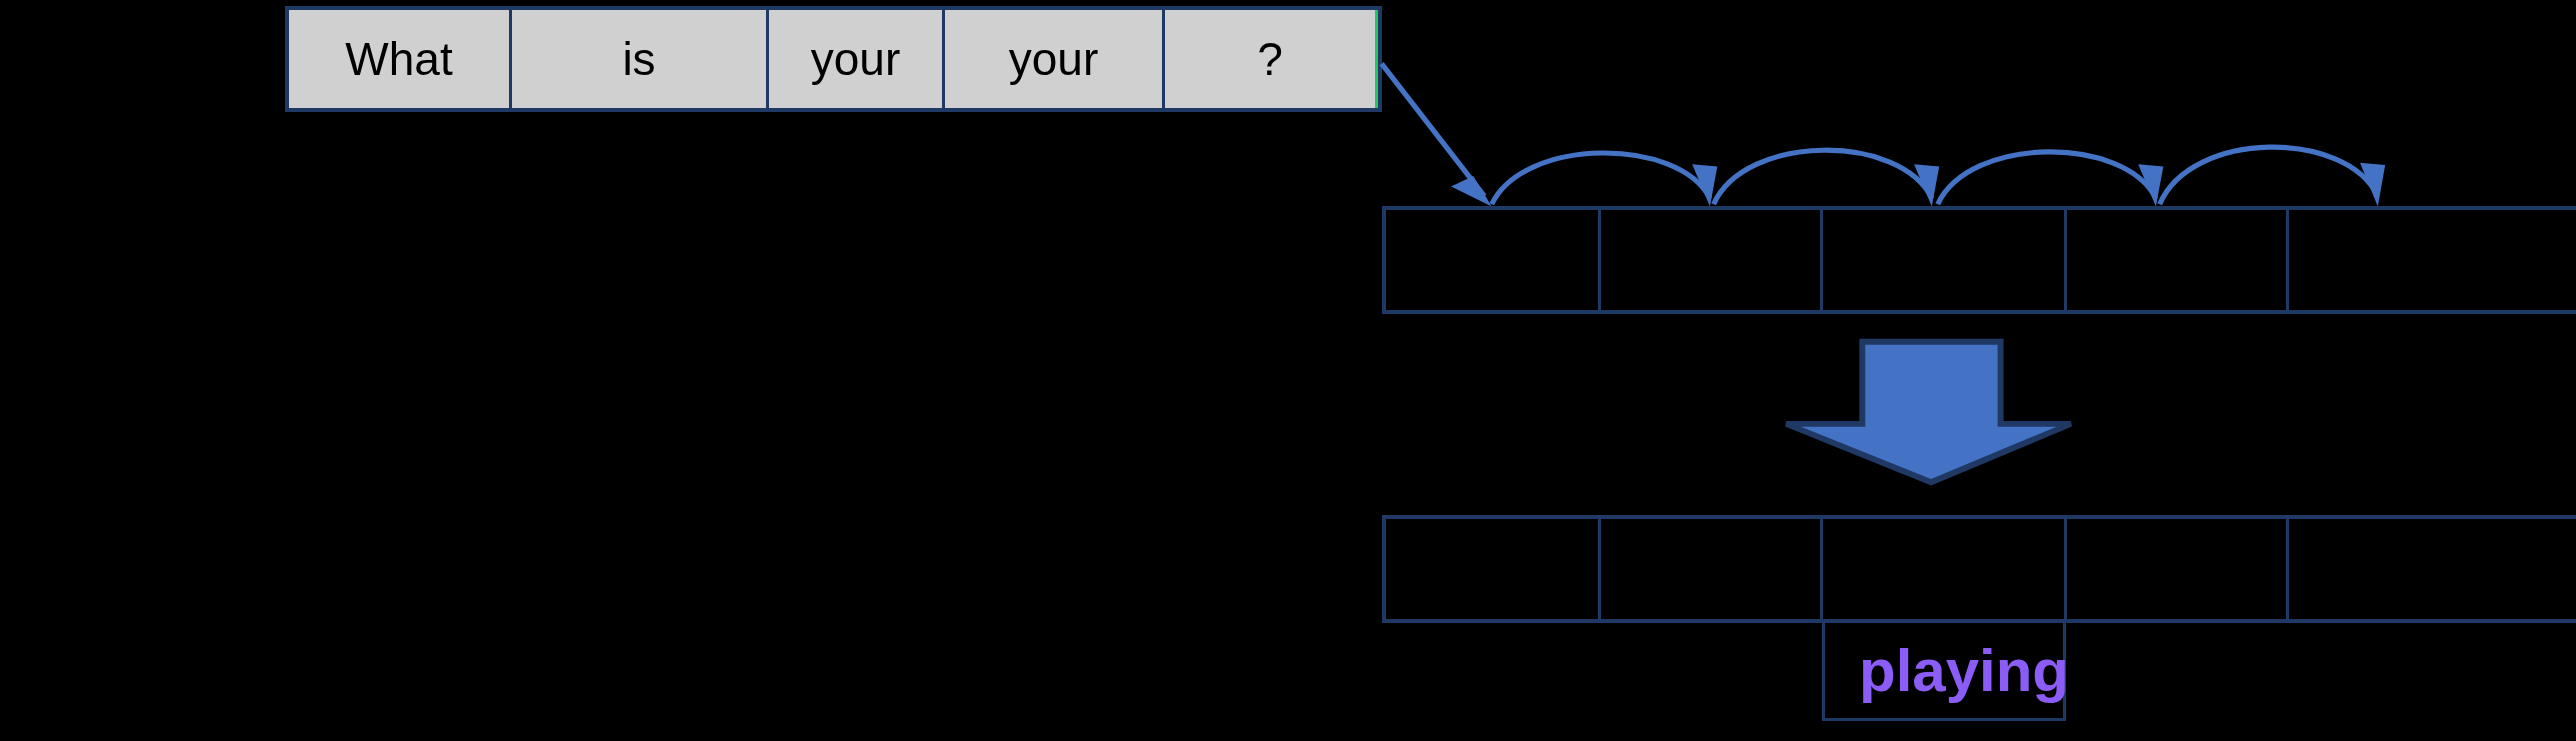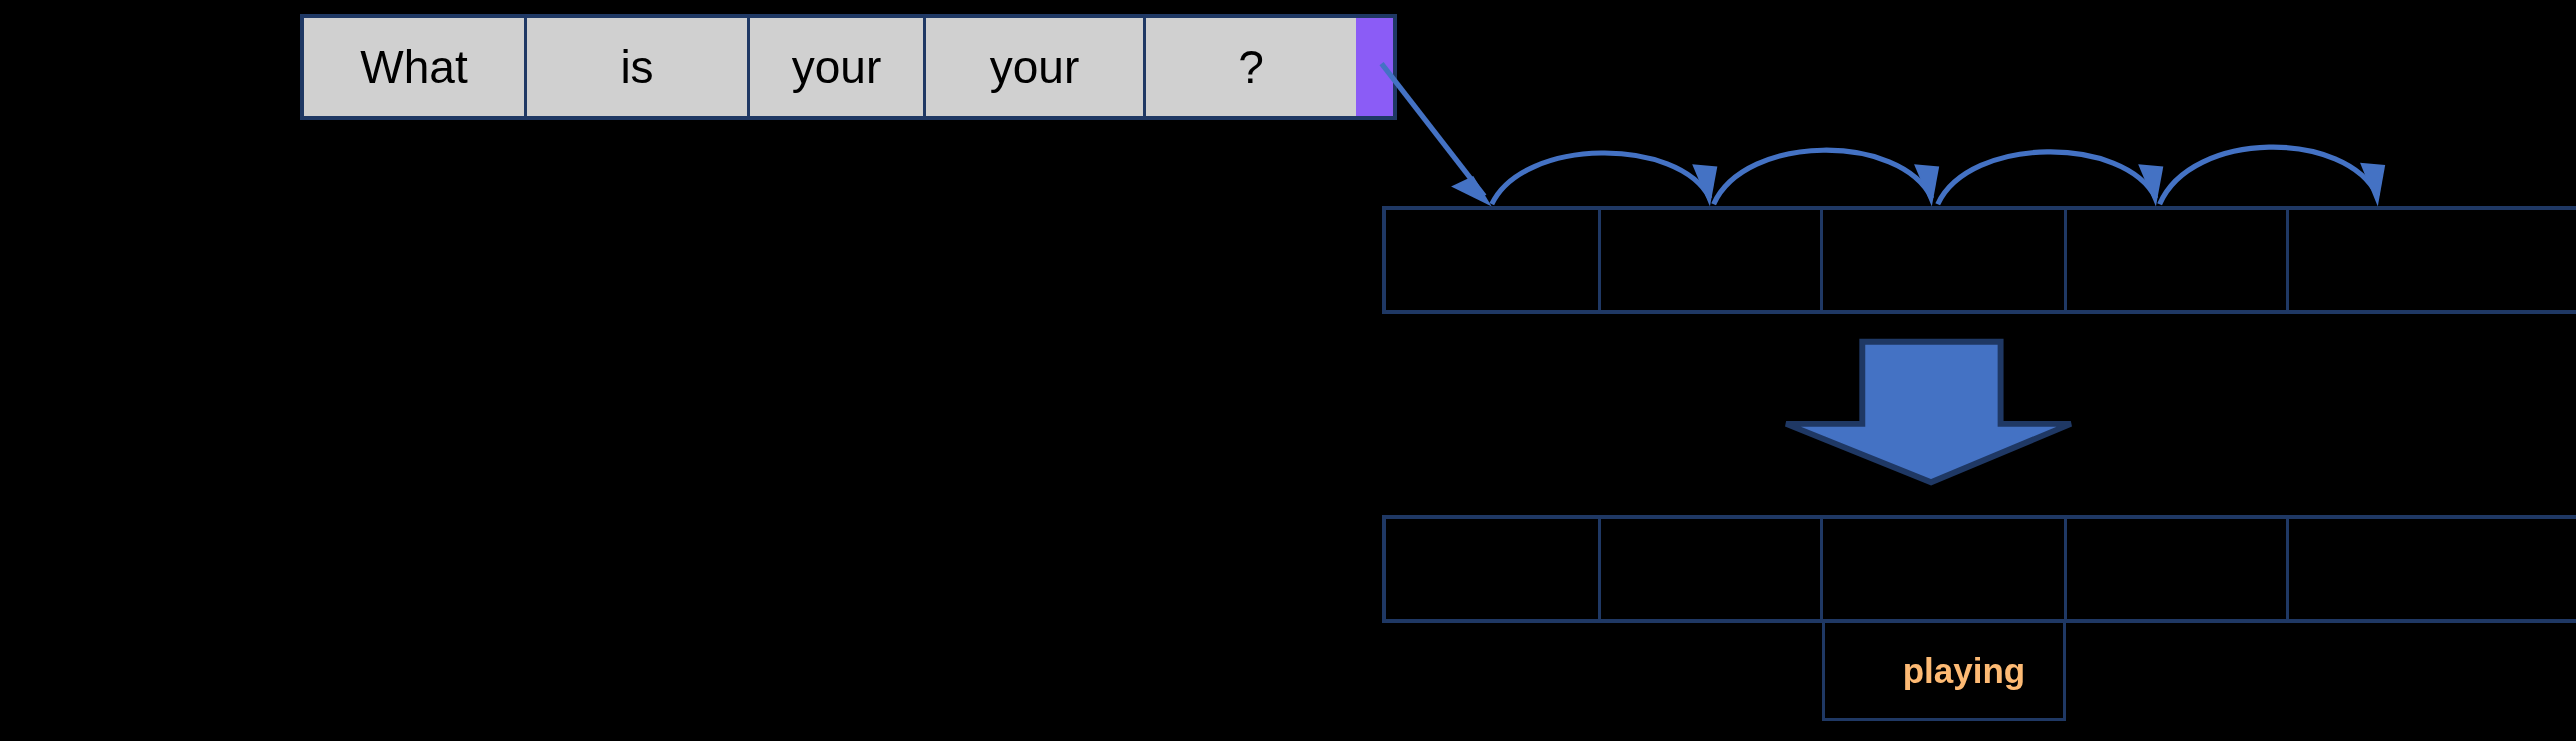--- a/index.html
+++ b/index.html
@@ -32,25 +32,24 @@
     white-space: nowrap;
     overflow: hidden;
   }
   .grid-cell:last-child {
     border-right: none;
   }
 
   
   #source-table {
     left: 285px;
-    top: 14px;
+    top: 6px;
     width: 1097px;
     height: 106px;
-    background: #8b5cf6;
-    margin-left: 15px;
+    background: #22c55e;
   }
   #source-table .grid-cell {
     background: #D0D0D0;
     color: #000000;
     font-size: 46px;
     line-height: 1;
   }
 
   
   #encoder-table {
@@ -81,22 +80,22 @@
     height: 98px;
     box-sizing: border-box;
     border: 3.7px solid #1F3864;
     border-top: none;
     background: #000000;
     display: flex;
     align-items: center;
     justify-content: center;
   }
   #output-word-box .word {
-    color: #fdba74;
-    font-size: 35px;
+    color: #8b5cf6;
+    font-size: 60px;
     font-weight: bold;
     line-height: 1;
     margin-left: 40px;
   }
 
   
   #arrow-layer {
     position: absolute;
     left: 0;
     top: 0;
@@ -107,21 +106,21 @@
 </style>
 </head>
 <body>
 
 <div id="stage">
 
   <div class="grid-table" id="source-table">
     <div class="grid-cell" style="width:223px">
       <span>What</span>
     </div>
-    <div class="grid-cell" style="width:223px">
+    <div class="grid-cell" style="width:257px">
       <span>is</span>
     </div>
     <div class="grid-cell" style="width:176px">
       <span>your</span>
     </div>
     <div class="grid-cell" style="width:220px">
       <span>your</span>
     </div>
     <div class="grid-cell" style="width:210px">
       <span>?</span>

